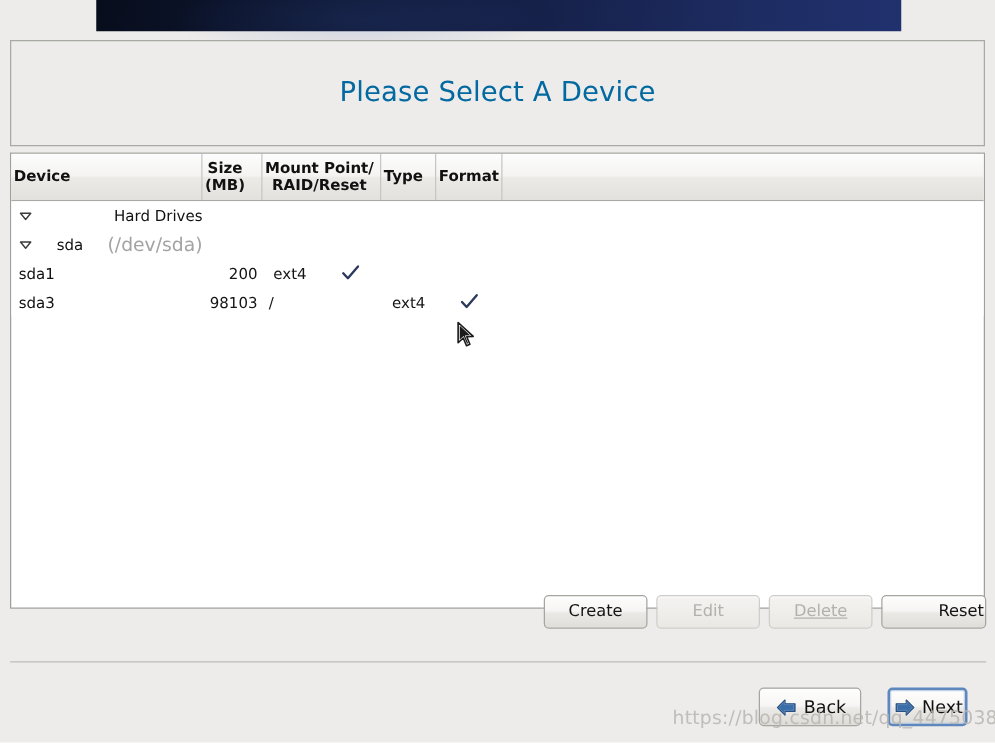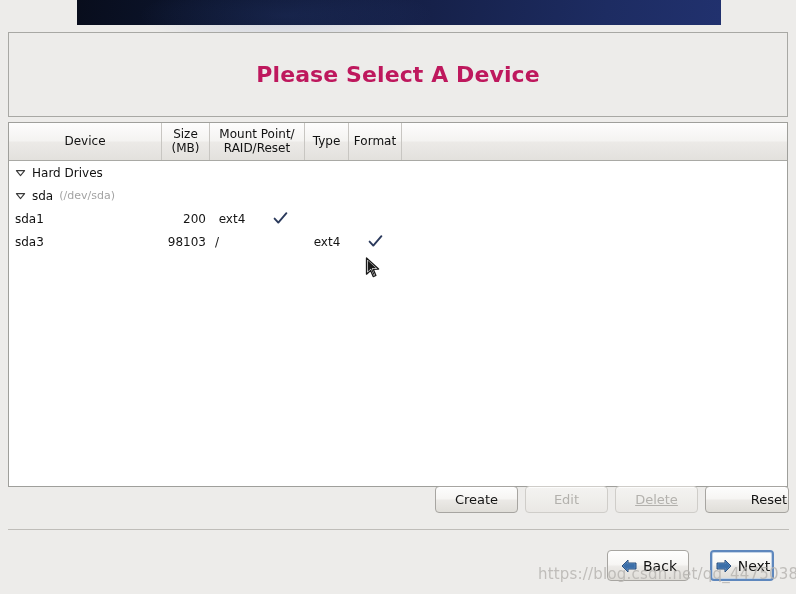--- a/index.html
+++ b/index.html
@@ -47,23 +47,23 @@
     width: 780px;
     height: 85px;
     border: 1px solid #a8a8a4;
     background: #edecea;
     display: flex;
     align-items: center;
     justify-content: center;
   }
   #title-text {
     font-size: 22px;
-    font-weight: bold;
+    font-weight: normal;
     letter-spacing: 0.1px;
-    color: #be185d;
+    color: #0369a1;
   }
 
   
   #table-panel {
     position: absolute;
     left: 8px;
     top: 122px;
     width: 780px;
     height: 365px;
     border: 1px solid #9f9f9b;
@@ -72,72 +72,72 @@
   }
   #table-head {
     display: flex;
     height: 38px;
     background: linear-gradient(to bottom, #fdfdfd 0%, #f4f3f1 48%, #eceae7 52%, #e3e1dd 100%);
     border-bottom: 1px solid #a9a9a5;
   }
   #table-head .hcell {
     display: flex;
     align-items: center;
-    justify-content: center;
     text-align: center;
     font-size: 12px;
     line-height: 1.12;
     color: #111;
     border-right: 1px solid #c8c6c2;
     position: relative;
     padding: 4px 2px;
     user-select: none;
+    font-weight: bold;
   }
   #table-head .hcell.last { border-right: 1px solid #c8c6c2; }
   #table-head .hcell.filler { border-right: none; flex: 1 1 auto; }
   .c-device { width: 153px; }
   .c-size   { width: 48px; }
   .c-mount  { width: 95px; }
   .c-type   { width: 44px; }
   .c-format { width: 53px; }
 
   #table-body { background: #ffffff; }
   .trow {
     display: flex;
     align-items: center;
     height: 23px;
     font-size: 12px;
     color: #151515;
   }
-  .trow .cell { display: flex; align-items: center; height: 100%; }
+  .trow .cell { display: flex; align-items: center; height: 100%; justify-content: space-between; }
   .cell.device { width: 153px; padding-left: 6px; }
   .cell.size   { width: 48px; justify-content: flex-end; padding-right: 4px; }
   .cell.mount  { width: 95px; padding-left: 5px; }
   .cell.type   { width: 44px; justify-content: center; text-align: right; }
   .cell.format { width: 53px; justify-content: center; }
 
   .tri {
     width: 11px;
     height: 11px;
     margin-right: 6px;
     flex: 0 0 auto;
     display: inline-block;
   }
   .indent1 { padding-left: 6px; }
   .indent2 { padding-left: 24px; }
   .indent3 { padding-left: 59px; }
   .devname { color: #111; }
-  .devpath { color: #a3a3a3; margin-left: 6px; font-size: 11px; }
+  .devpath { color: #a3a3a3; margin-left: 6px; font-size: 15px; }
   .check { width: 15px; height: 15px; display: block; }
 
   
   #action-row {
     position: absolute;
     left: 0;
-    top: 486px;
+    top: 476px;
     width: 796px;
     height: 27px;
   }
   .btn {
     position: absolute;
     height: 27px;
     border: 1px solid #a7a5a1;
     border-radius: 4px;
     background: linear-gradient(to bottom, #fdfdfd 0%, #f6f5f3 46%, #ebe9e6 54%, #e0ded9 100%);
     font-family: "DejaVu Sans", "Liberation Sans", sans-serif;

